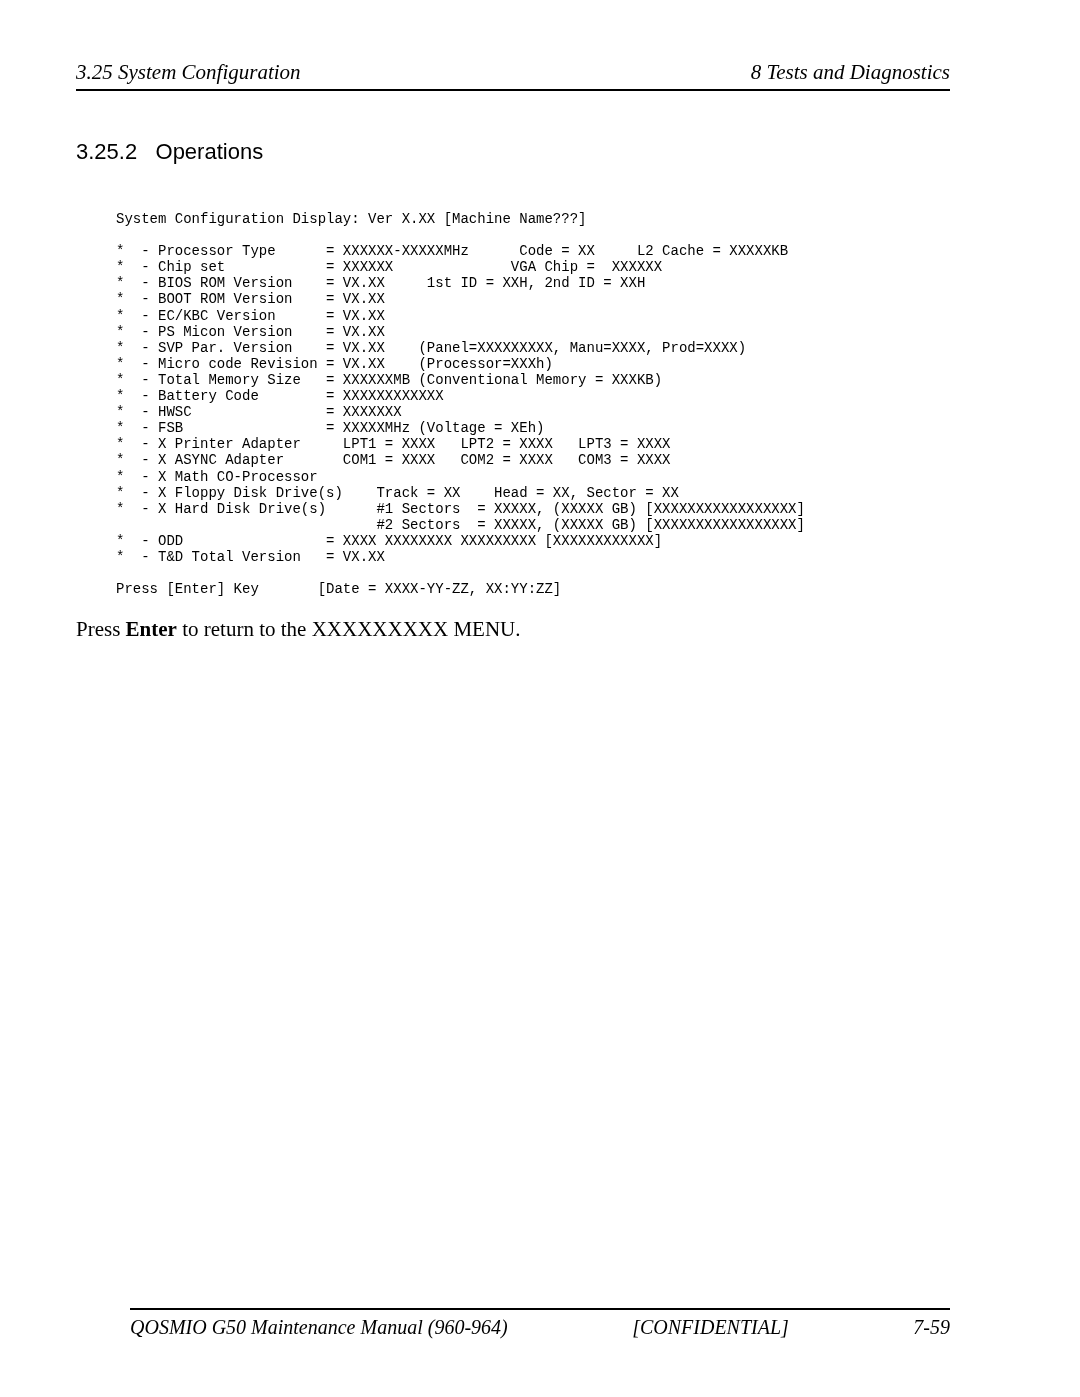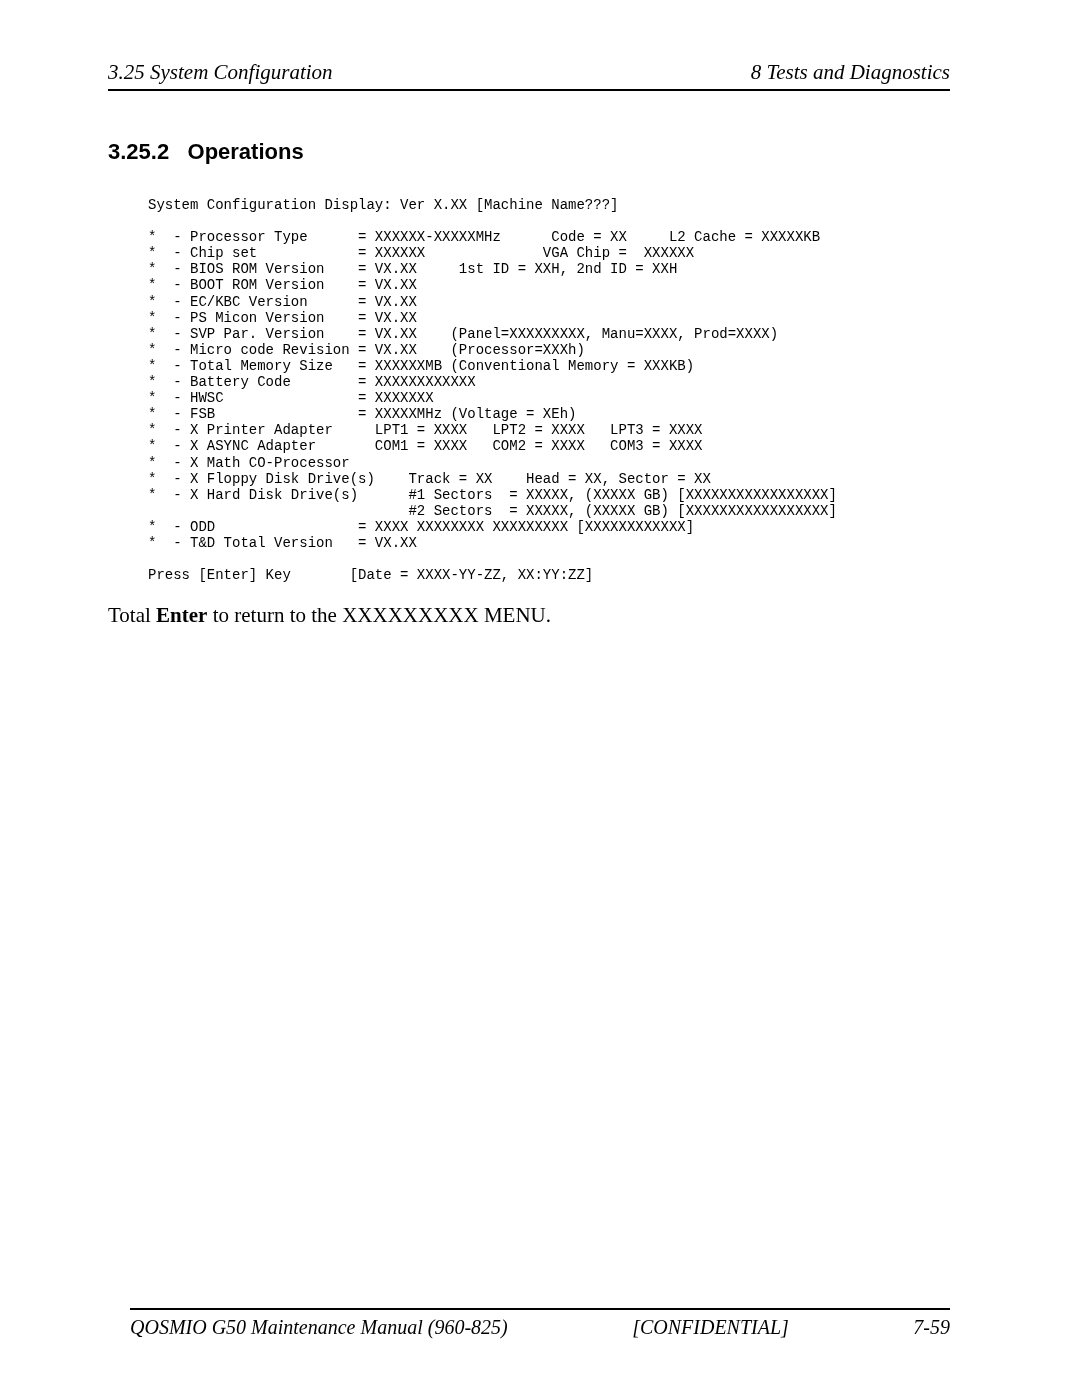--- a/index.html
+++ b/index.html
@@ -6,37 +6,37 @@
     margin: 0;
     padding: 0;
     background: #fff;
     font-family: "Times New Roman", Times, serif;
     color: #000;
   }
   .page {
     width: 1080px;
     height: 1397px;
     box-sizing: border-box;
-    padding: 60px 130px 50px 108px;
+    padding: 60px 130px 50px 76px;
     position: relative;
   }
   .running-head {
     display: flex;
     justify-content: space-between;
     font-style: italic;
     font-size: 21px;
     border-bottom: 2px solid #000;
     padding-bottom: 4px;
     margin-bottom: 48px;
   }
   .section-heading {
     font-family: Arial, Helvetica, sans-serif;
-    font-weight: bold;
+    font-weight: normal;
     font-size: 22px;
-    margin-bottom: 32px;
+    margin-bottom: 46px;
   }
   .body-para {
     font-size: 21px;
     line-height: 1.35;
     margin: 0 0 16px 0;
   }
   .body-para strong { font-weight: bold; }
   pre.config {
     font-family: "Courier New", Courier, monospace;
     font-size: 14px;
@@ -93,22 +93,22 @@
 *  - X Math CO-Processor
 *  - X Floppy Disk Drive(s)    Track = XX    Head = XX, Sector = XX
 *  - X Hard Disk Drive(s)      #1 Sectors  = XXXXX, (XXXXX GB) [XXXXXXXXXXXXXXXXX]
                                #2 Sectors  = XXXXX, (XXXXX GB) [XXXXXXXXXXXXXXXXX]
 *  - ODD                 = XXXX XXXXXXXX XXXXXXXXX [XXXXXXXXXXXX]
 *  - T&amp;D Total Version   = VX.XX
 
 Press [Enter] Key       [Date = XXXX-YY-ZZ, XX:YY:ZZ]</pre>
 
   <p class="body-para">
-    <span>Total </span><strong>Enter</strong><span> to return to the XXXXXXXXX MENU.</span>
+    <span>Press </span><strong>Enter</strong><span> to return to the XXXXXXXXX MENU.</span>
   </p>
 
   <div class="footer">
-    <span>QOSMIO G50 Maintenance Manual (960-825)</span>
+    <span>QOSMIO G50 Maintenance Manual (960-964)</span>
     <span>[CONFIDENTIAL]</span>
     <span>7-59</span>
   </div>
 
 </div>
 
 </body></html>

